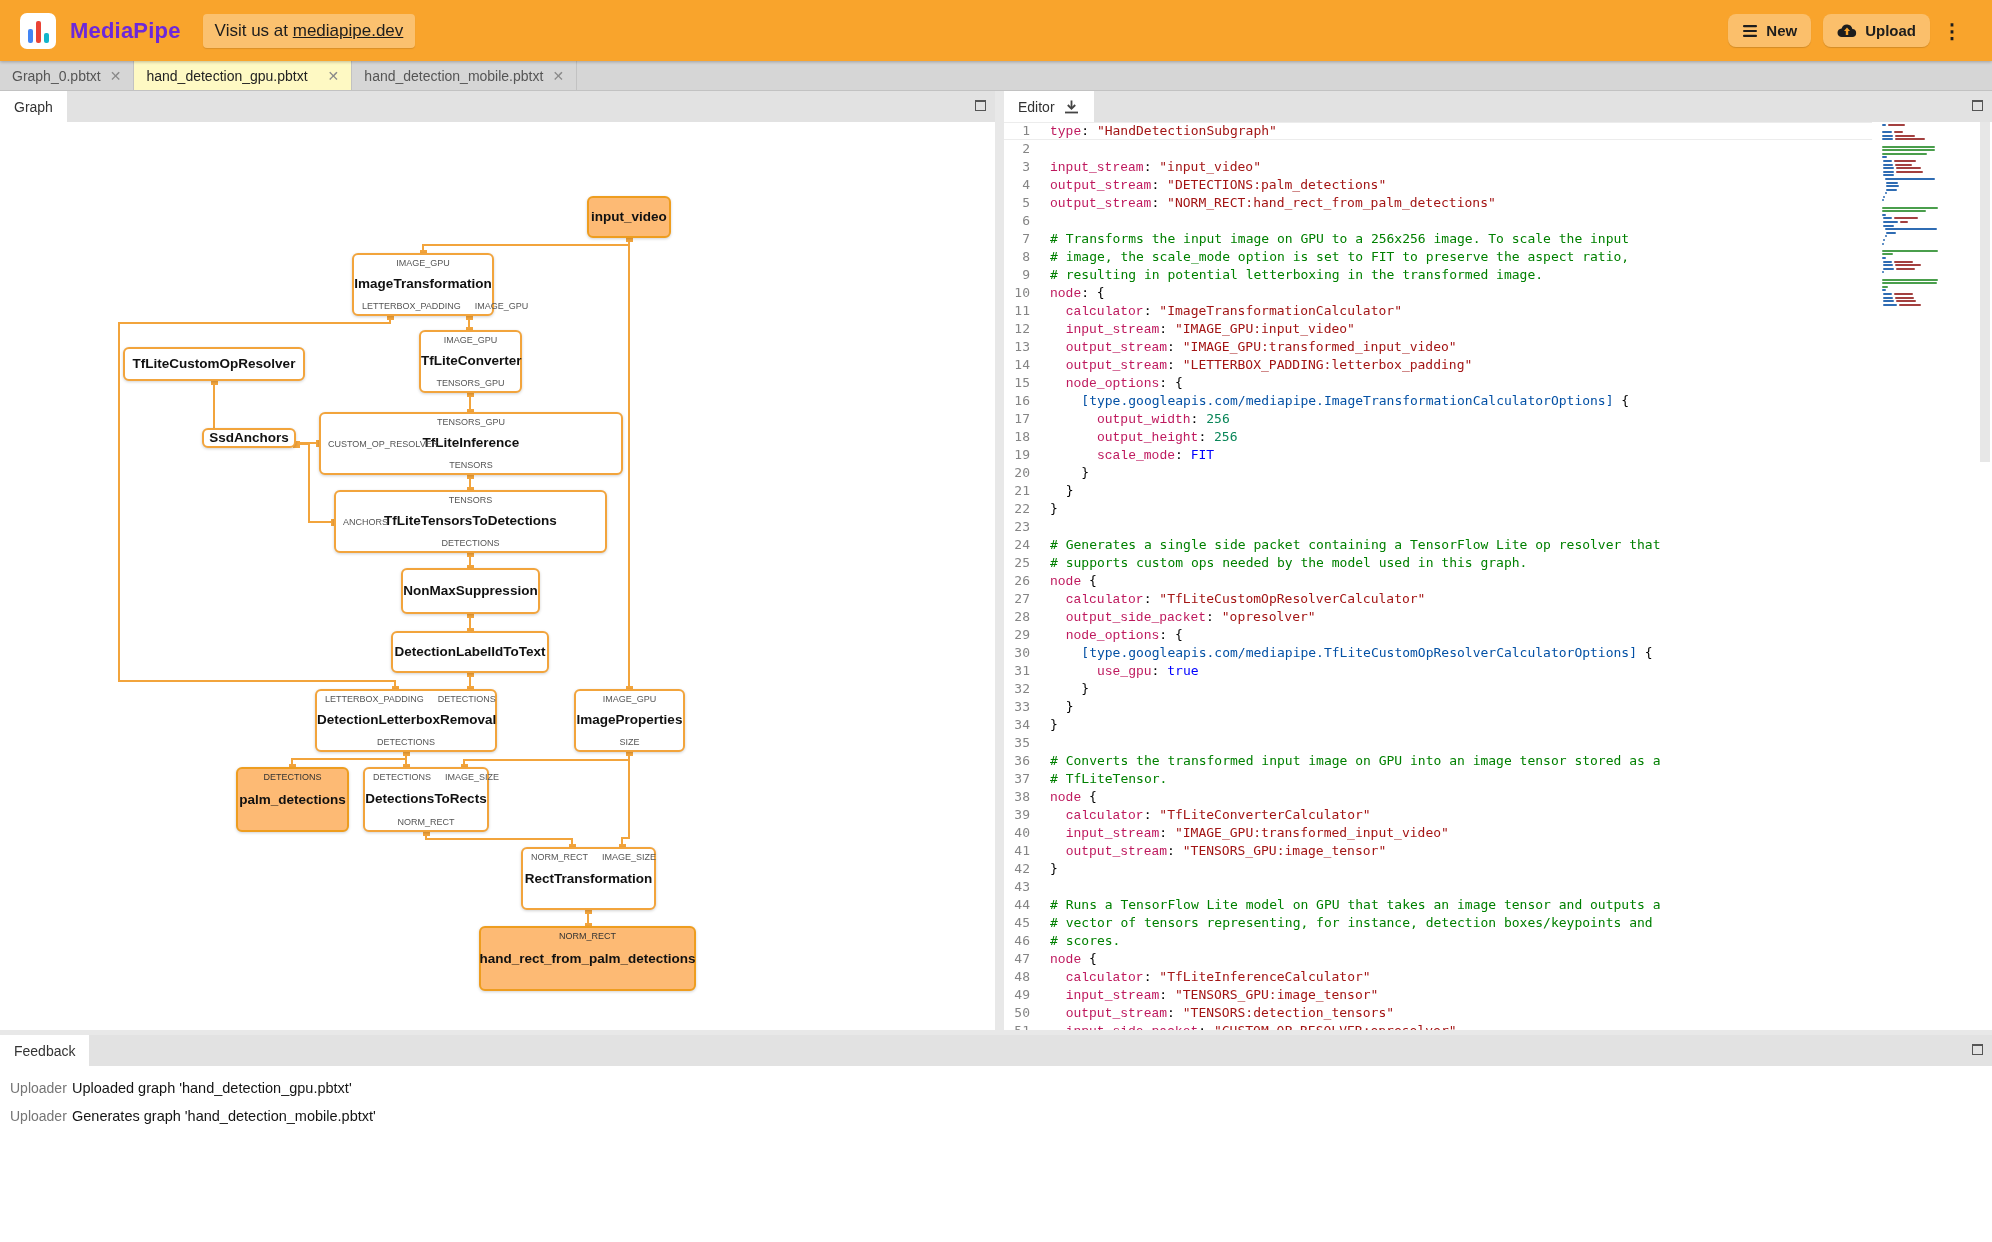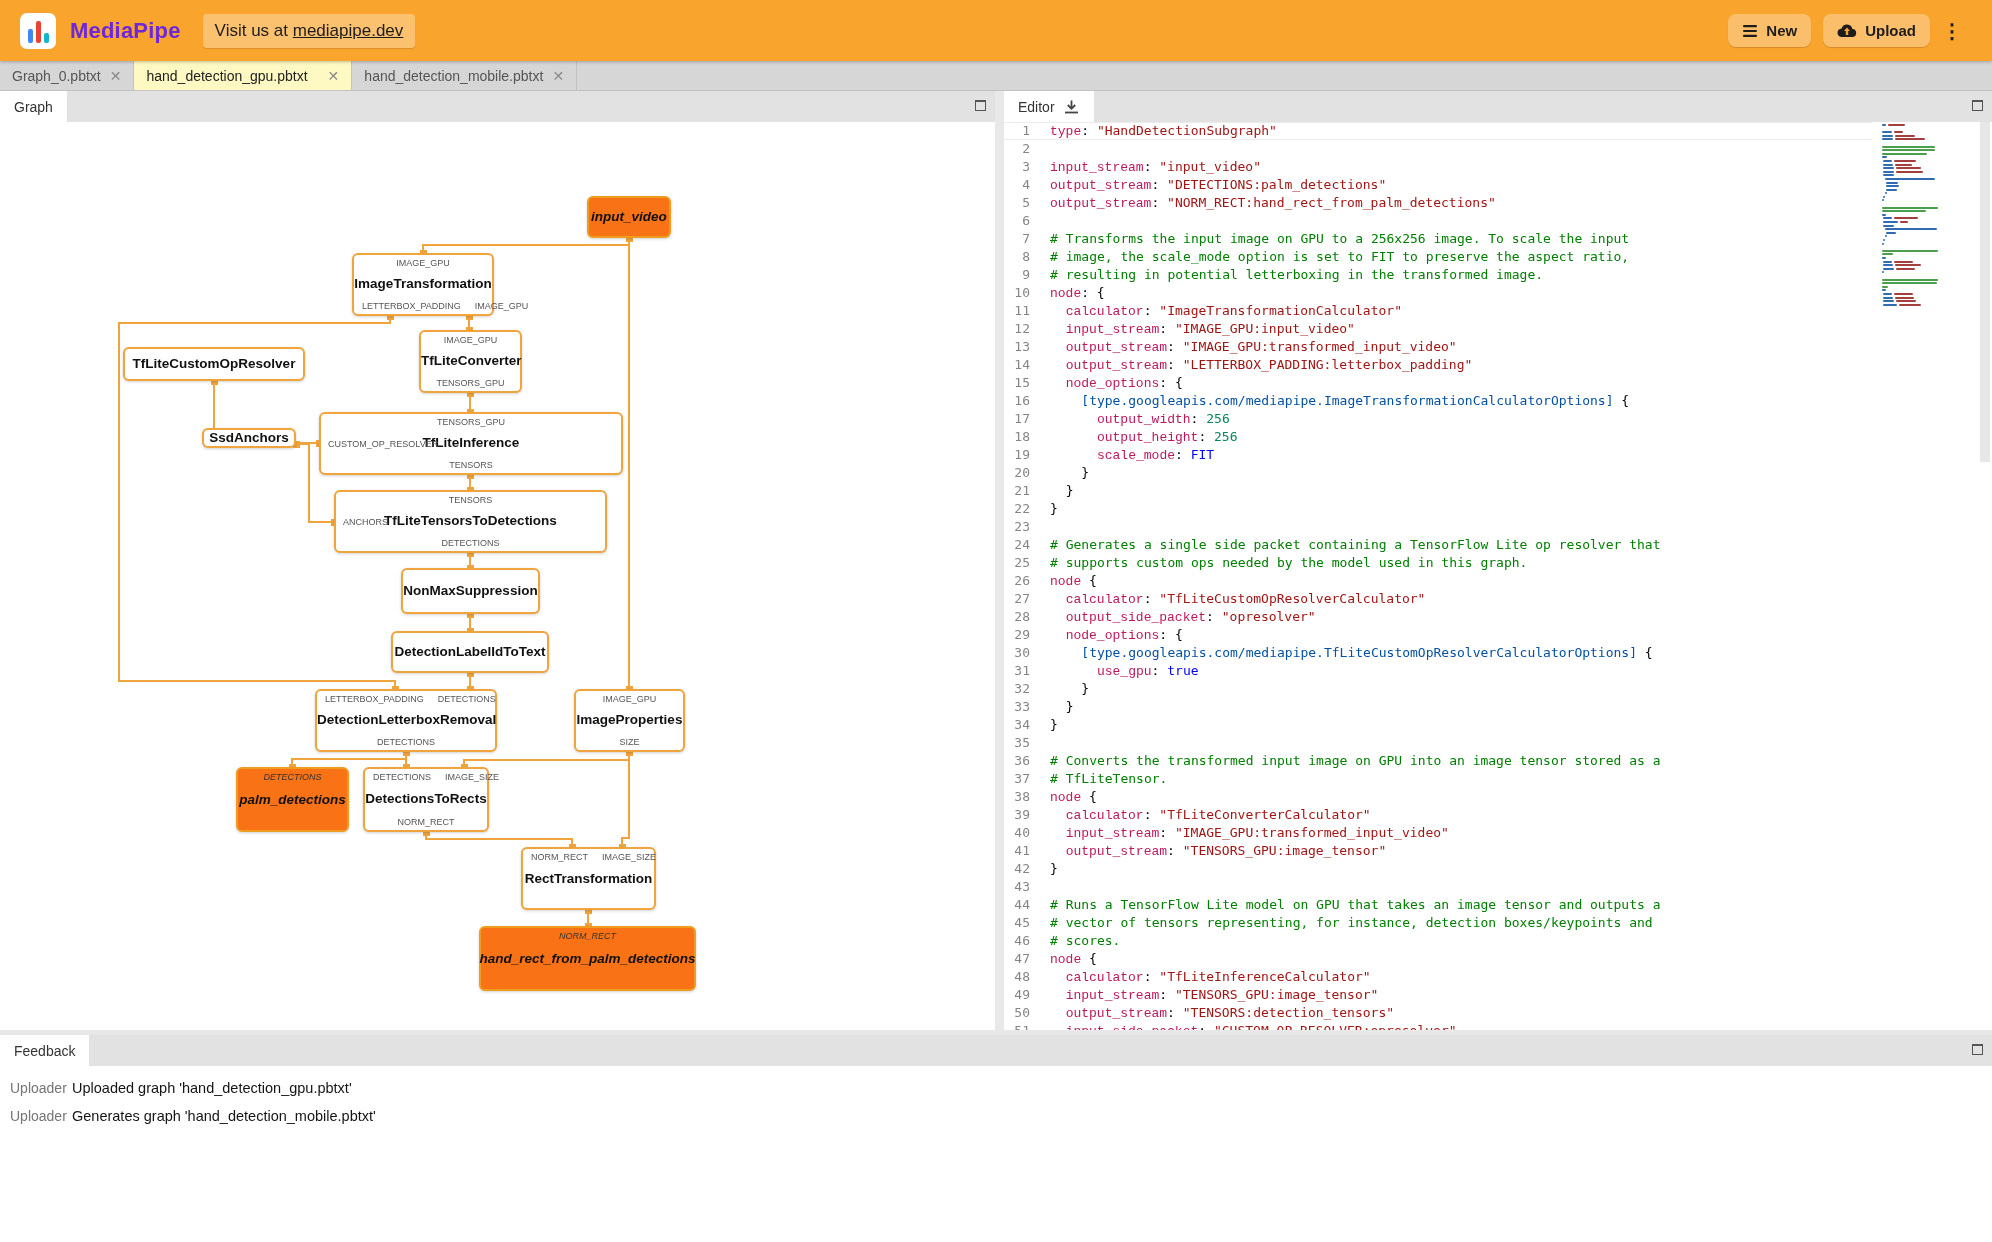--- a/index.html
+++ b/index.html
@@ -54,21 +54,21 @@
   .editor-body   { position:absolute; left:1004px; top:122px; width:988px; height:908px; background:#fff; overflow:hidden; }
 
   .bottom-header { left:0; top:1035px; width:100%; }
   .bottom-body   { position:absolute; left:0; top:1066px; width:100%; height:176px; background:#fff; }
 
   
   .gnode { position:absolute; background:#fff; border:2px solid #F2A43C; border-radius:6px;
            display:flex; flex-direction:column; justify-content:space-between;
            box-shadow:0 1px 3px rgba(0,0,0,.18); cursor:pointer; }
   .gnode.center { justify-content:center; }
-  .gnode.stream { background:#f97316; border-color:#EE9D1F;font-style:italic; }
+  .gnode.stream { background:#fdba74; border-color:#EE9D1F; }
   .ttl { text-align:center; font-size:13.5px; font-weight:bold; color:#111; line-height:1.1; }
   .mid { position:relative; flex:1; display:flex; align-items:center; justify-content:center; }
   .leftlbl { position:absolute; left:7px; top:50%; transform:translateY(-50%); font-size:9px; color:#555; }
   .prow { display:flex; justify-content:center; gap:14px; font-size:9px; color:#555;
           padding:3px 8px 2px; min-height:13px; }
   .prow.spread { justify-content:space-between; }
   .prow.bottom { padding:2px 8px 3px; }
   .edges { position:absolute; left:0; top:0; pointer-events:none; }
   .edges path { stroke:#F2A43C; stroke-width:2; fill:none; }
   .edges rect { fill:#F2A43C; }

